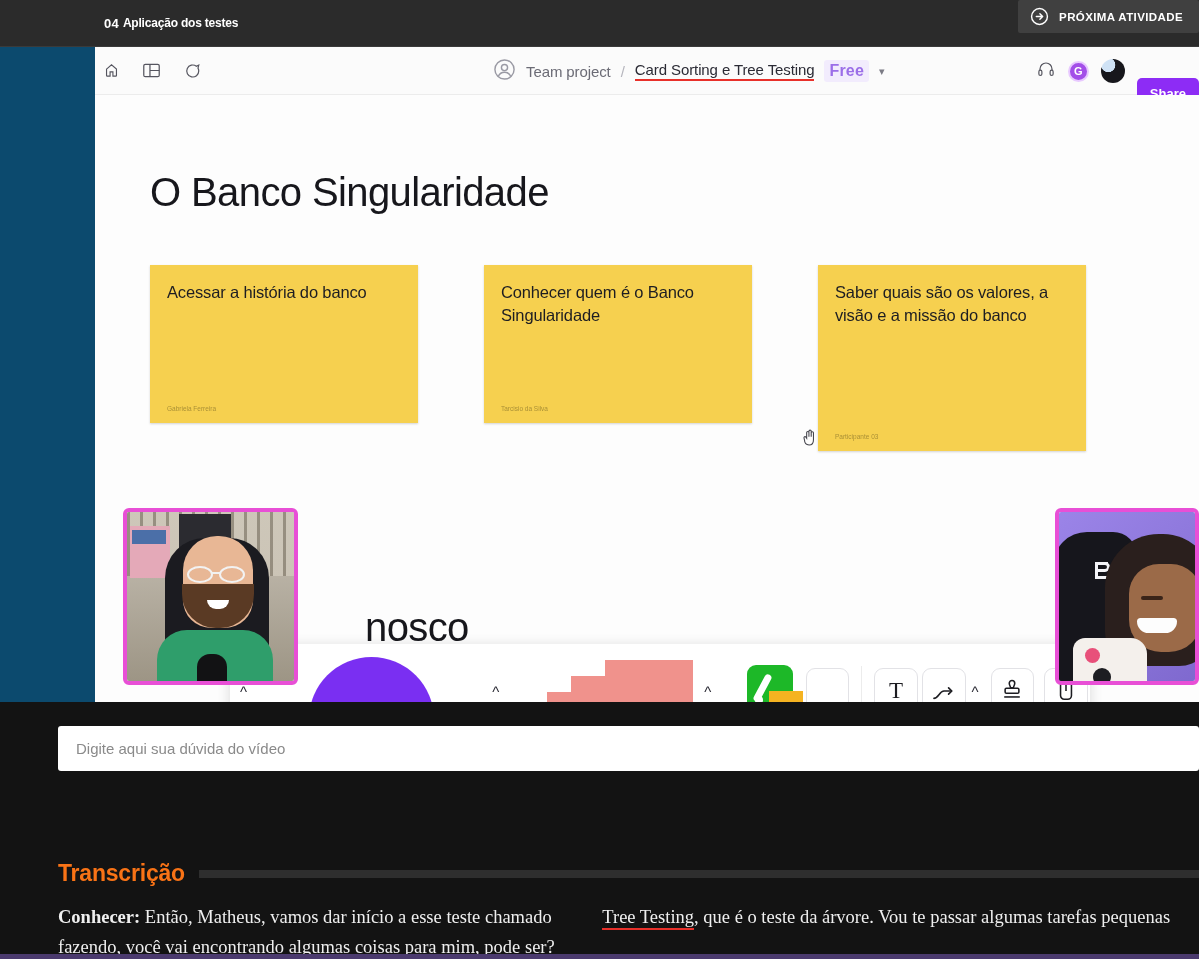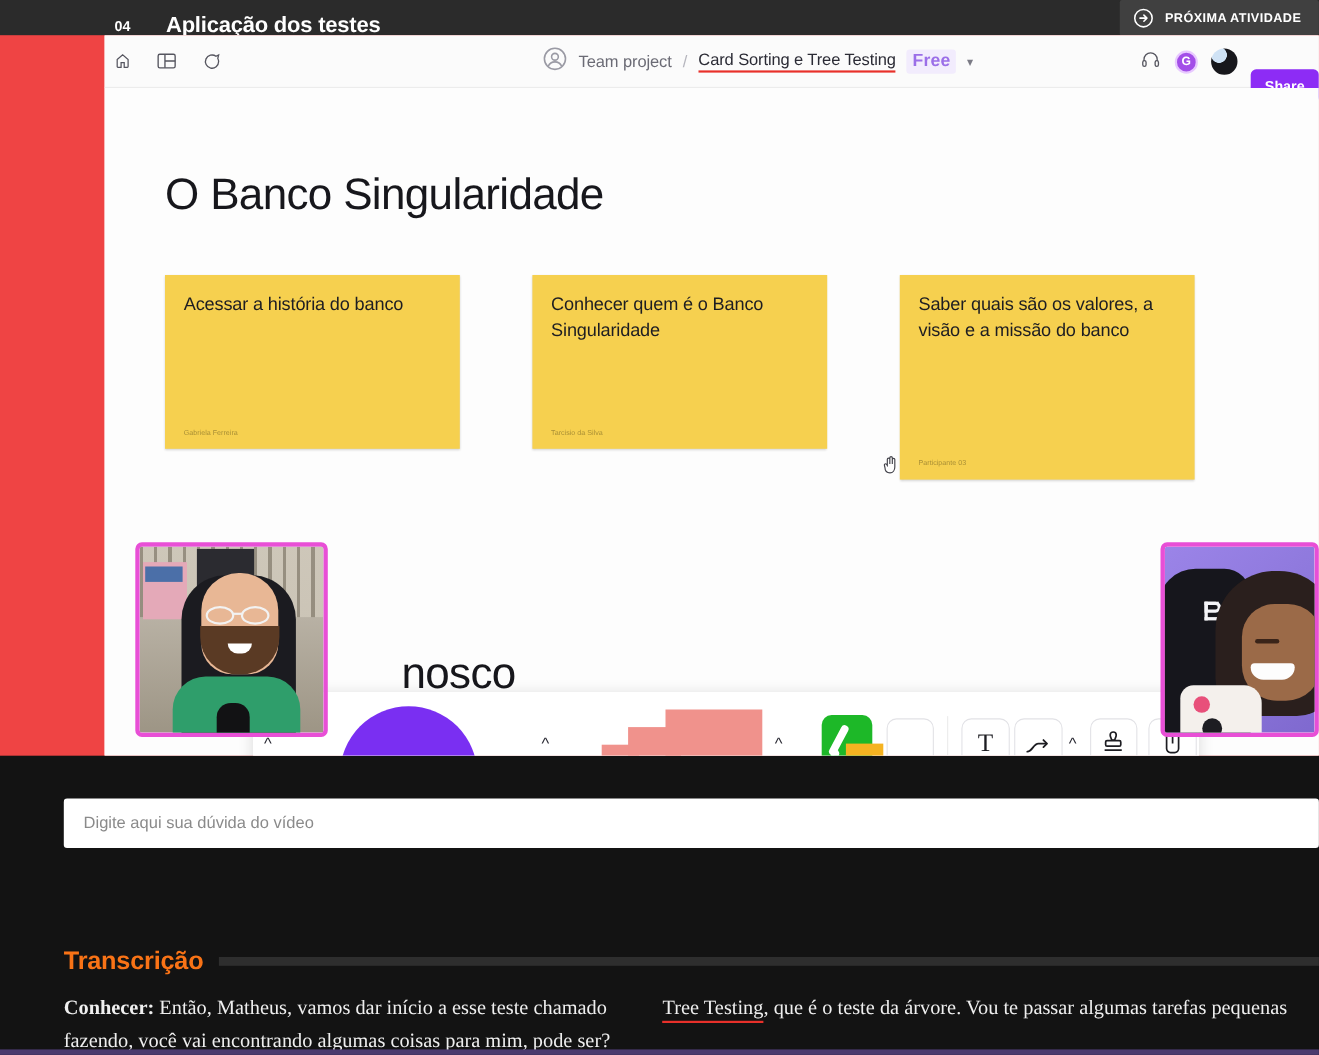--- a/index.html
+++ b/index.html
@@ -17,40 +17,40 @@
     position: absolute; left: 0; top: 0; width: 1199px; height: 47px;
     background: #2b2b2b;
     border-bottom: 1px solid #3a3a3a;
     display: flex; align-items: center;
   }
   .course-num {
     color: #ffffff; font-size: 13px; font-weight: 700;
     margin-left: 104px; letter-spacing: .2px;
   }
   .course-title {
-    color: #ffffff; font-size: 20px; font-weight: 700;
-    margin-left: 32px; letter-spacing: -.2px;
+    color: #ffffff; font-size: 12px; font-weight: 700;
+    margin-left: 4px; letter-spacing: -.2px;
   }
   .next-btn {
     position: absolute; right: 0px; top: 0px;
     height: 33px; padding: 0 16px 0 12px;
     background: #404040; border: none; border-radius: 2px;
     display: flex; align-items: center; gap: 10px;
     cursor: pointer;
   }
   .next-btn .lbl {
     color: #ffffff; font-size: 11.5px; font-weight: 700; letter-spacing: .4px;
     white-space: nowrap;
   }
   .circ-arrow { width: 19px; height: 19px; flex: 0 0 19px; display:block; }
 
   
   .video-area {
-    position: absolute; left: 0; top: 32px; width: 1199px; height: 655px;
-    background: #ef4444; overflow: hidden;
+    position: absolute; left: 0; top: 47px; width: 1199px; height: 655px;
+    background: #0c4a6e; overflow: hidden;
   }
   .miro {
     position: absolute; left: 95px; top: 0; width: 1104px; height: 655px;
     background: #ffffff; overflow: hidden;
   }
 
   
   .miro-top {
     position: absolute; left: 0; top: 0; width: 1104px; height: 48px;
     background: #fbfbfb; border-bottom: 1px solid #ececec;

